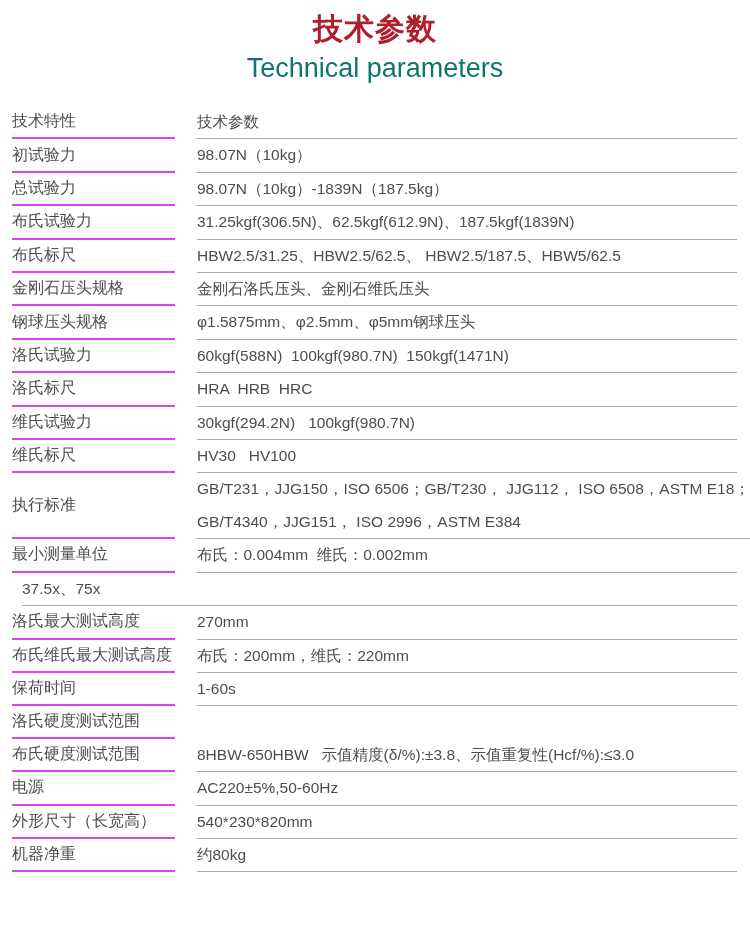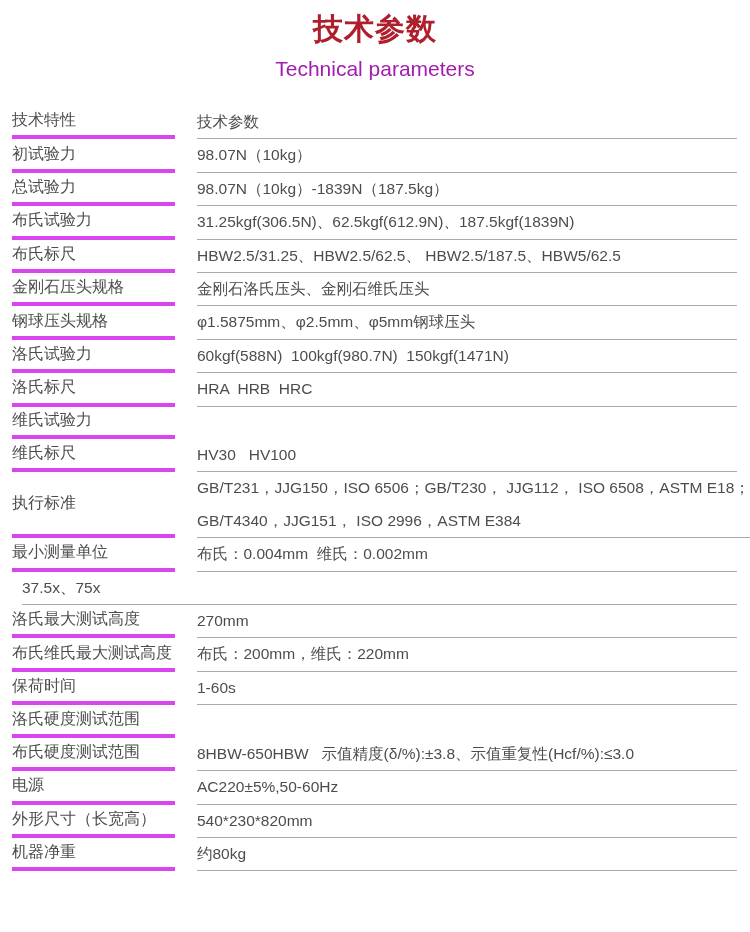--- a/index.html
+++ b/index.html
@@ -19,39 +19,39 @@
     padding-top: 11px;
   }
   .title {
     font-size: 30px;
     line-height: 36px;
     font-weight: 700;
     color: #ae1e2c;
     letter-spacing: 1px;
   }
   .subtitle {
-    font-size: 21px;
+    font-size: 27px;
     line-height: 27px;
-    color: #a21caf;
+    color: #0f766e;
     margin-top: 8px;
     font-weight: 400;
   }
   .spec-table {
     margin-top: 24px;
   }
   .row {
     display: flex;
     align-items: stretch;
     min-height: 32.4px;
   }
   .cell-label {
     margin-left: 12px;
     width: 163px;
     flex: 0 0 163px;
-    border-bottom: 4px solid #d946ef;
+    border-bottom: 2px solid #d946ef;
     display: flex;
     align-items: center;
     font-size: 16px;
     white-space: nowrap;
   }
   .cell-value {
     flex: 1 1 auto;
     margin-left: 22px;
     margin-right: 13px;
     border-bottom: 1px solid #aaaaaa;
@@ -133,20 +133,23 @@
 
   <div class="row">
     <div class="cell-label">洛氏标尺</div>
     <div class="cell-value">
         <div class="value-line">HRA  HRB  HRC</div>
       </div>
   </div>
 
   <div class="row">
     <div class="cell-label">维氏试验力</div>
+    <div class="cell-value">
+        <div class="value-line">30kgf(294.2N)   100kgf(980.7N)</div>
+      </div>
   </div>
 
   <div class="row">
     <div class="cell-label">维氏标尺</div>
     <div class="cell-value">
         <div class="value-line">HV30   HV100</div>
       </div>
   </div>
 
   <div class="row">

